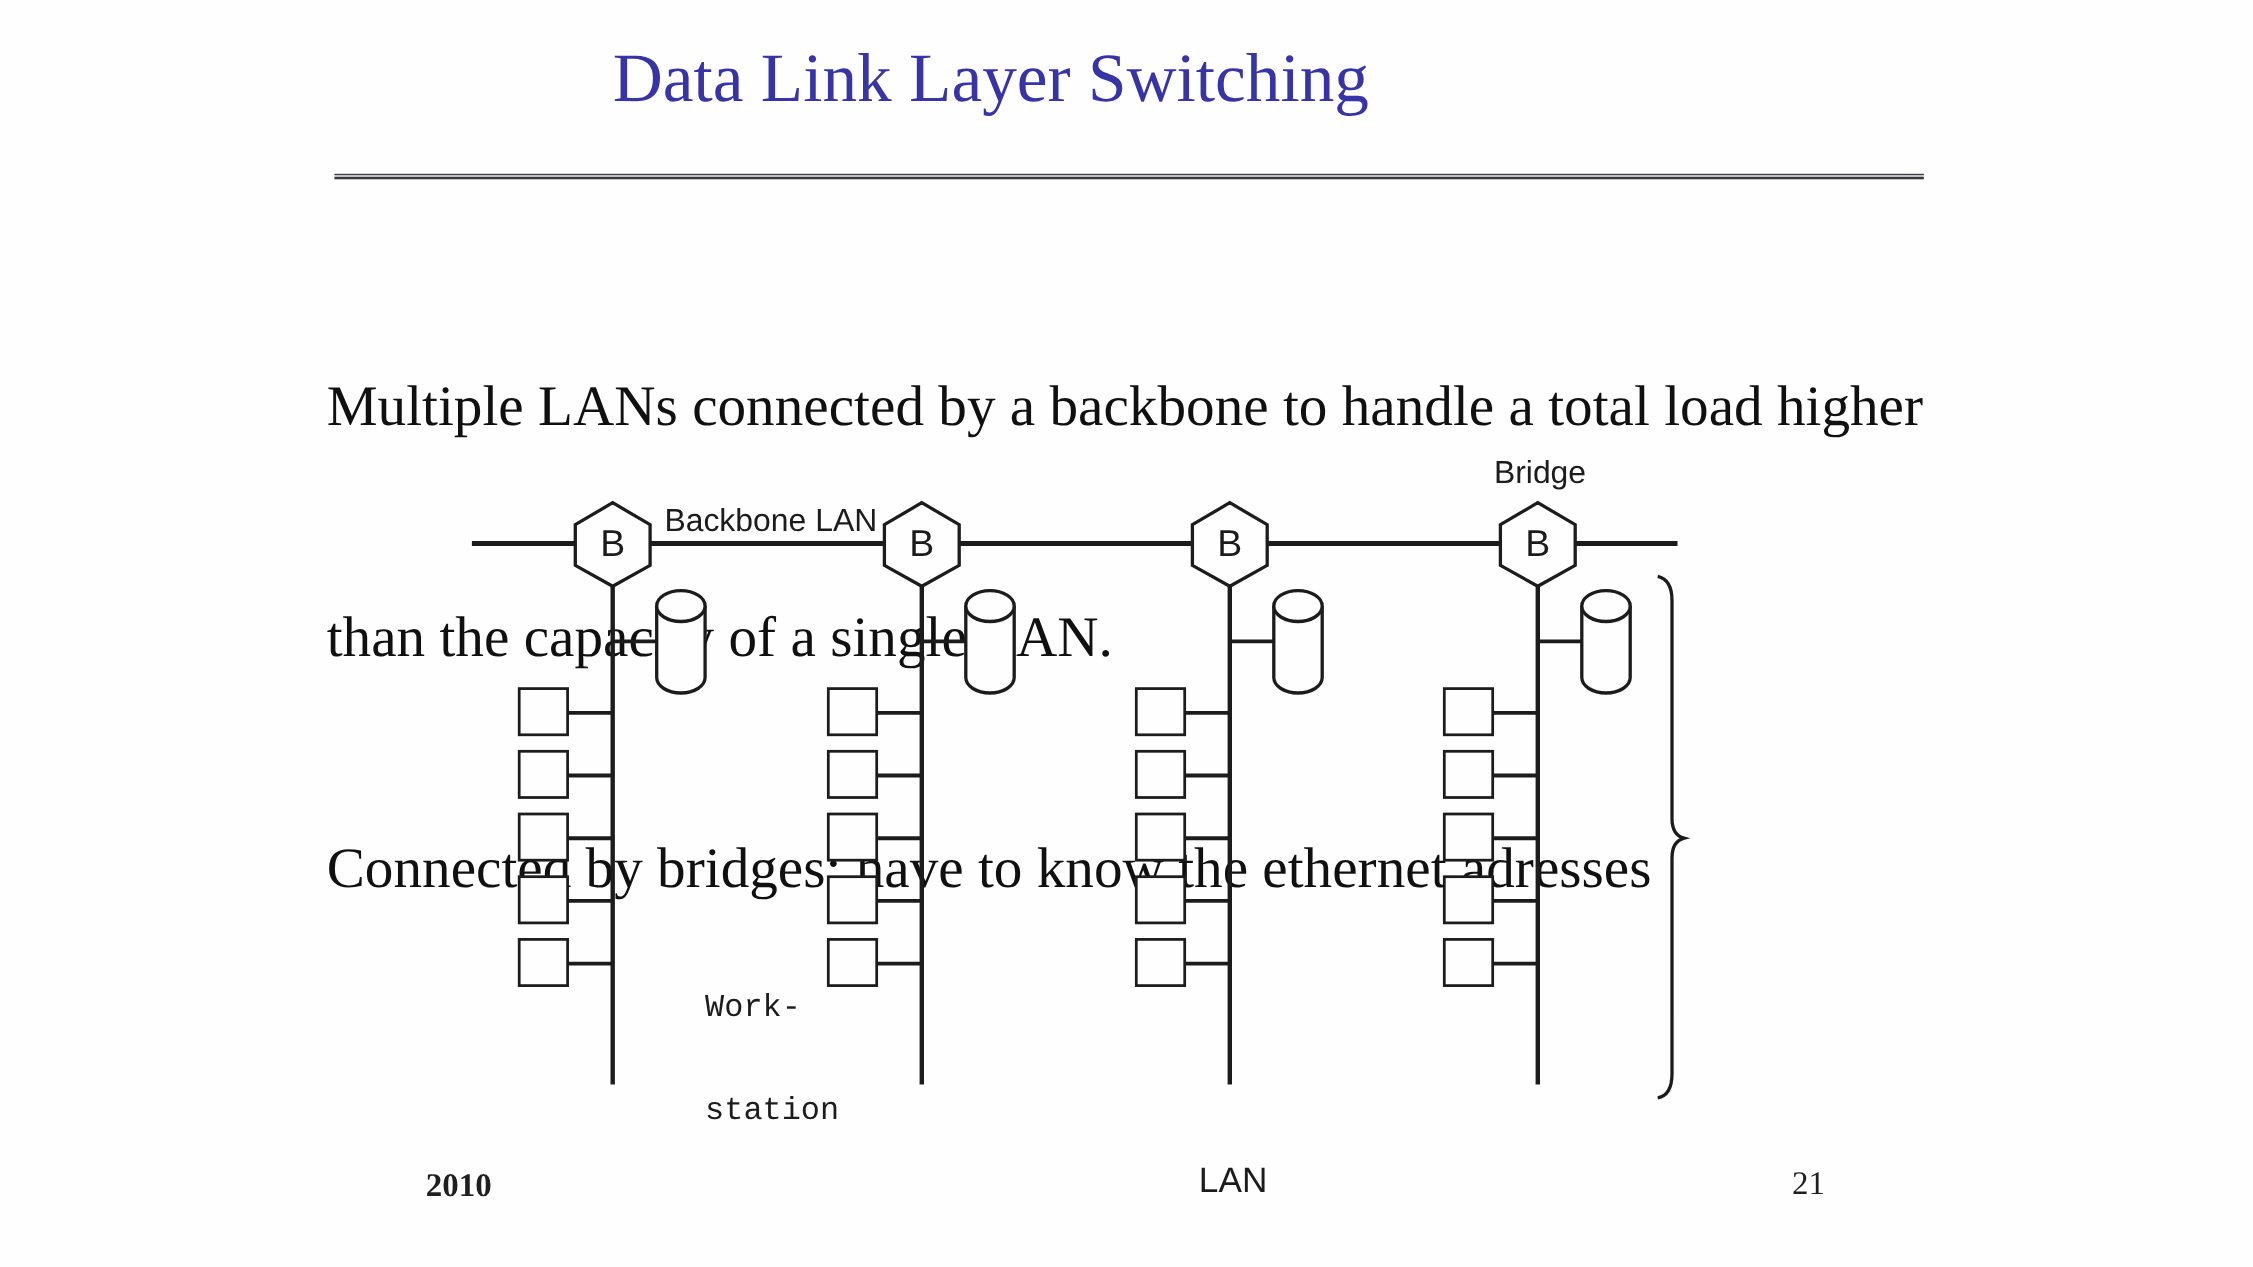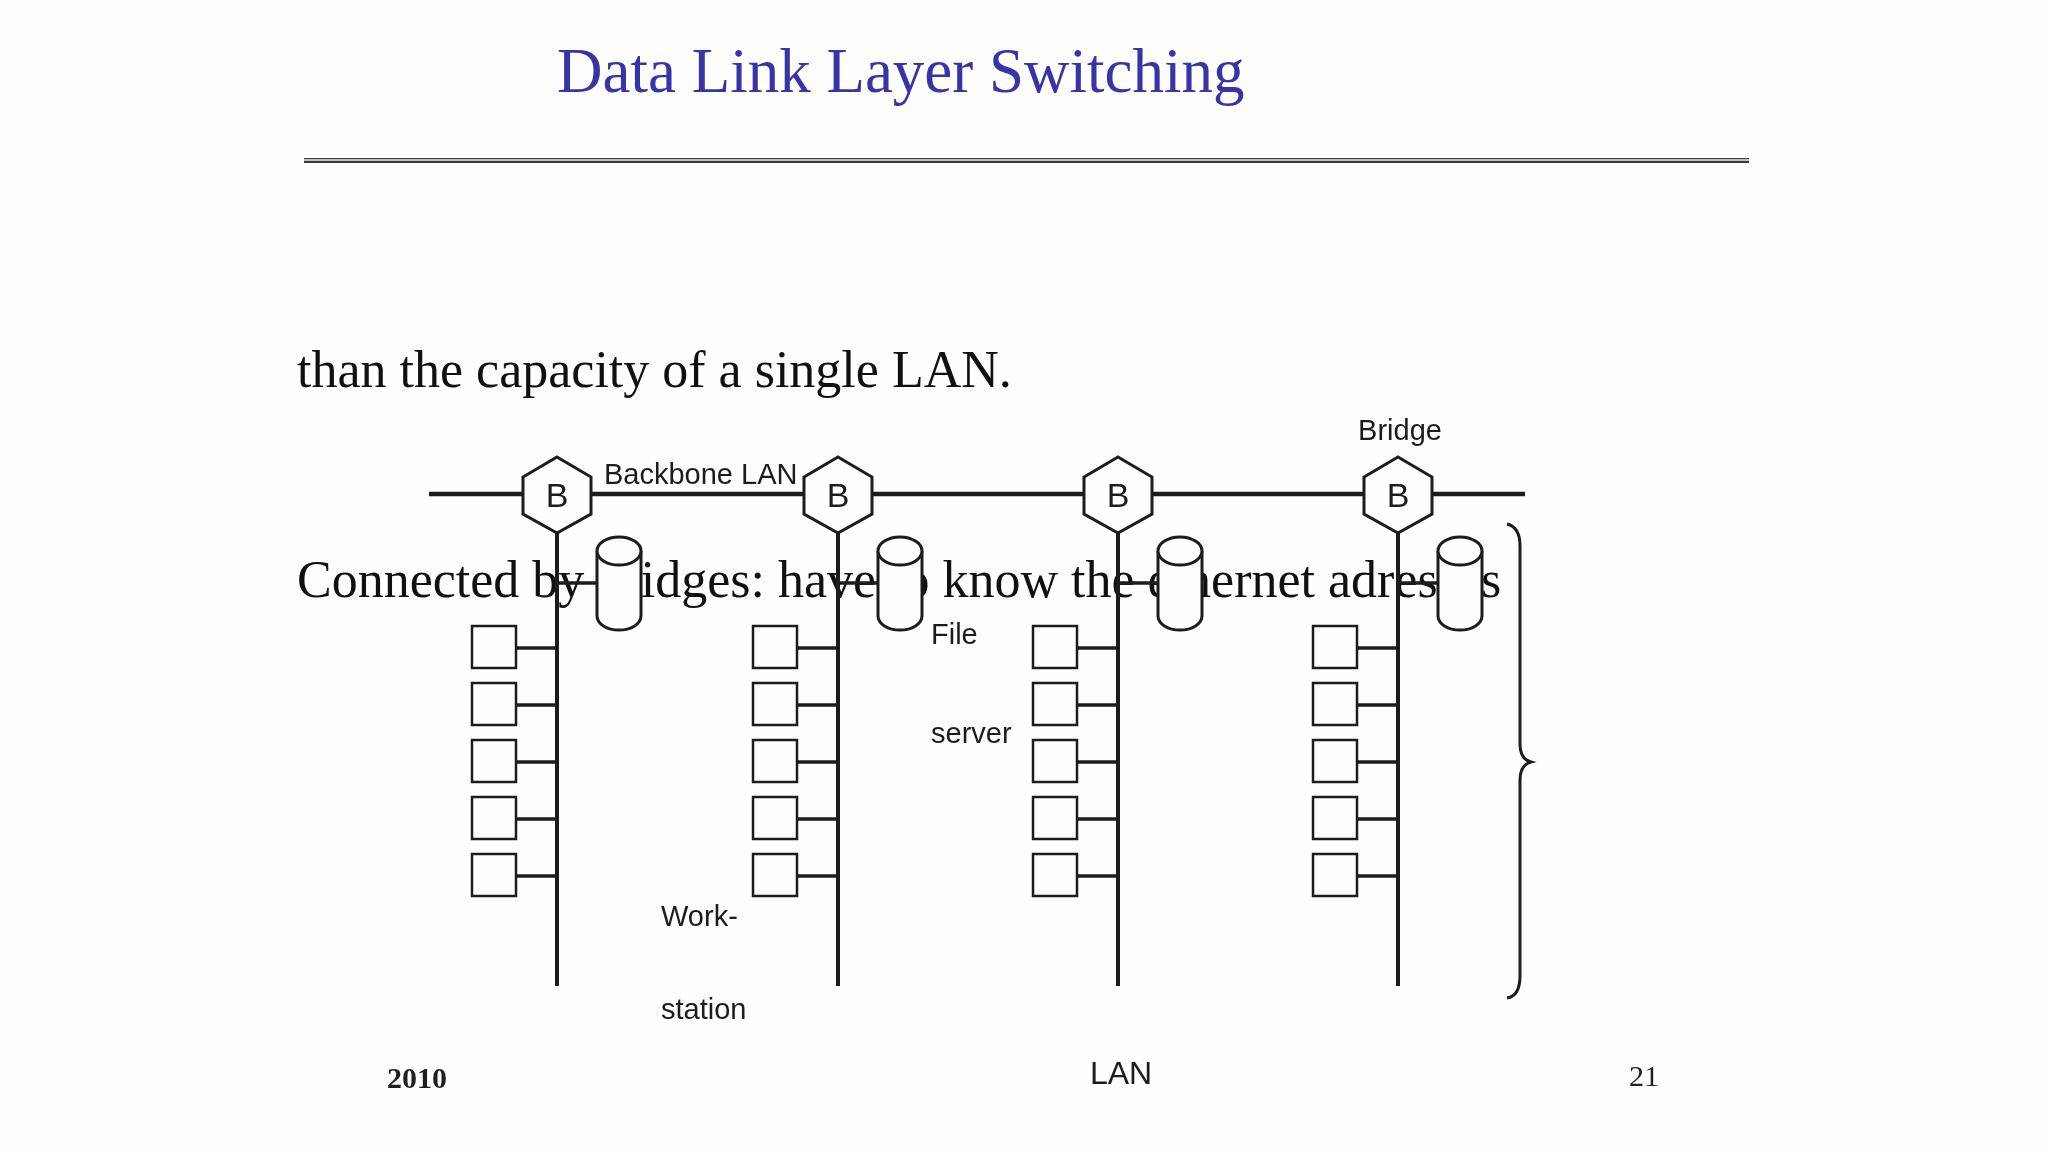--- a/index.html
+++ b/index.html
@@ -48,20 +48,21 @@
 </style>
 </head>
 <body>
 
 <div id="slide">
 
   <div id="title" class="abs">Data Link Layer Switching</div>
   <div id="title-rule"></div>
 
   <div id="body-text" class="abs">
+    <div>Multiple LANs connected by a backbone to handle a total load higher</div>
     <div>than the capacity of a single LAN.</div>
     <div>Connected by bridges: have to know the ethernet adresses</div>
   </div>
 
   <svg width="2048" height="1152" viewBox="0 0 2048 1152">
     <g stroke="#1c1c1c" fill="none">
 
       <line x1="429" y1="494" x2="1525" y2="494" stroke-width="4.5"></line>
 
       <g>
@@ -145,26 +146,22 @@
       <polygon points="1118,457 1152,477 1152,514 1118,533 1084,514 1084,477" fill="#fefefe" stroke-width="3"></polygon>
       <polygon points="1398,457 1432,477 1432,514 1398,533 1364,514 1364,477" fill="#fefefe" stroke-width="3"></polygon>
 
       <path stroke-width="3" d="M1507,524 Q1520,527 1520,546 L1520,744 Q1520,759 1531,762 Q1520,765 1520,780 L1520,976 Q1520,996 1507,998"></path>
     </g>
   </svg>
 
   <div class="abs dlabel" style="left:604px;top:458px;">Backbone LAN</div>
   <div class="abs dlabel center-x" style="left:1400px;top:414px;">Bridge</div>
 
-  <div class="abs dlabel" style="left:931px;top:552px;">
-    <div>File</div>
-    <div>server</div>
-  </div>
 
-  <div class="abs dlabel" style="left:661px;top:839px;line-height:31px;">
+  <div class="abs dlabel" style="left:641px;top:839px;line-height:31px;font-family:Liberation Mono, monospace;">
     <div>Work-</div>
     <div>station</div>
   </div>
 
   <div class="abs dlabel center-x" style="left:1121px;top:1057px;font-size:32px;">LAN</div>
 
 
   <div class="abs bridge-b" style="left:557px;top:496px;">B</div>
   <div class="abs bridge-b" style="left:838px;top:496px;">B</div>
   <div class="abs bridge-b" style="left:1118px;top:496px;">B</div>

